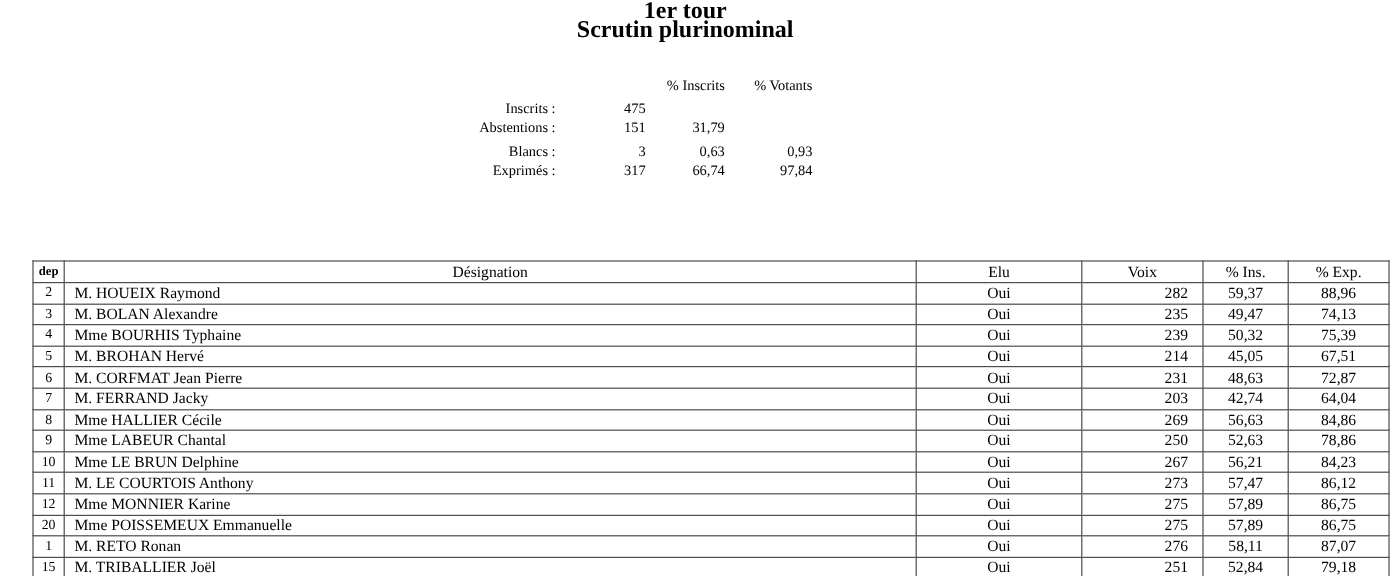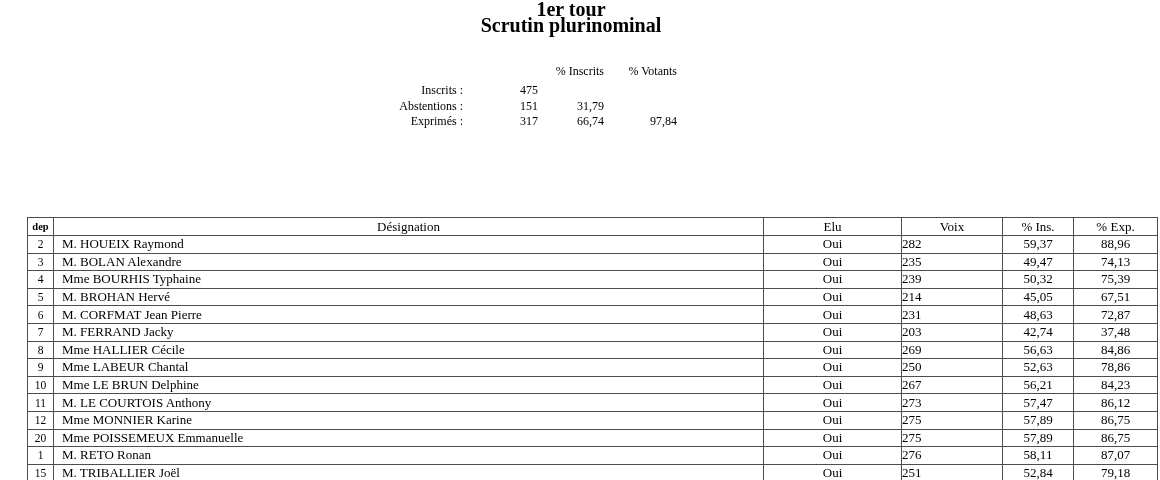--- a/index.html
+++ b/index.html
@@ -66,21 +66,21 @@
     vertical-align: middle;
     white-space: nowrap;
     overflow: hidden;
     font-weight: normal;
   }
   .results-table th { height: 18px; text-align: center; }
   .results-table th.h-dep { font-weight: bold; font-size: 10.5px; }
   .c-dep  { text-align: center; font-size: 11.5px; }
   .c-des  { text-align: left; padding-left: 8px; }
   .c-elu  { text-align: center; }
-  .c-voix { text-align: left; padding-right: 12px; }
+  .c-voix { text-align: right; padding-right: 12px; }
   .c-ins, .c-exp { text-align: center; }
 </style>
 </head>
 <body>
 
 <div class="title-block">
   <div>1er tour</div>
   <div>Scrutin plurinominal</div>
 </div>
 
@@ -102,20 +102,26 @@
         <td>Inscrits :</td>
         <td>475</td>
         <td></td>
         <td></td>
       </tr>
       <tr>
         <td>Abstentions :</td>
         <td>151</td>
         <td>31,79</td>
         <td></td>
+      </tr>
+      <tr class="gap">
+        <td>Blancs :</td>
+        <td>3</td>
+        <td>0,63</td>
+        <td>0,93</td>
       </tr>
       <tr>
         <td>Exprimés :</td>
         <td>317</td>
         <td>66,74</td>
         <td>97,84</td>
       </tr>
     </tbody>
 </table>
 
@@ -178,21 +184,21 @@
         <td class="c-voix">231</td>
         <td class="c-ins">48,63</td>
         <td class="c-exp">72,87</td>
       </tr>
       <tr>
         <td class="c-dep">7</td>
         <td class="c-des">M. FERRAND Jacky</td>
         <td class="c-elu">Oui</td>
         <td class="c-voix">203</td>
         <td class="c-ins">42,74</td>
-        <td class="c-exp">37,48</td>
+        <td class="c-exp">64,04</td>
       </tr>
       <tr>
         <td class="c-dep">8</td>
         <td class="c-des">Mme HALLIER Cécile</td>
         <td class="c-elu">Oui</td>
         <td class="c-voix">269</td>
         <td class="c-ins">56,63</td>
         <td class="c-exp">84,86</td>
       </tr>
       <tr>

